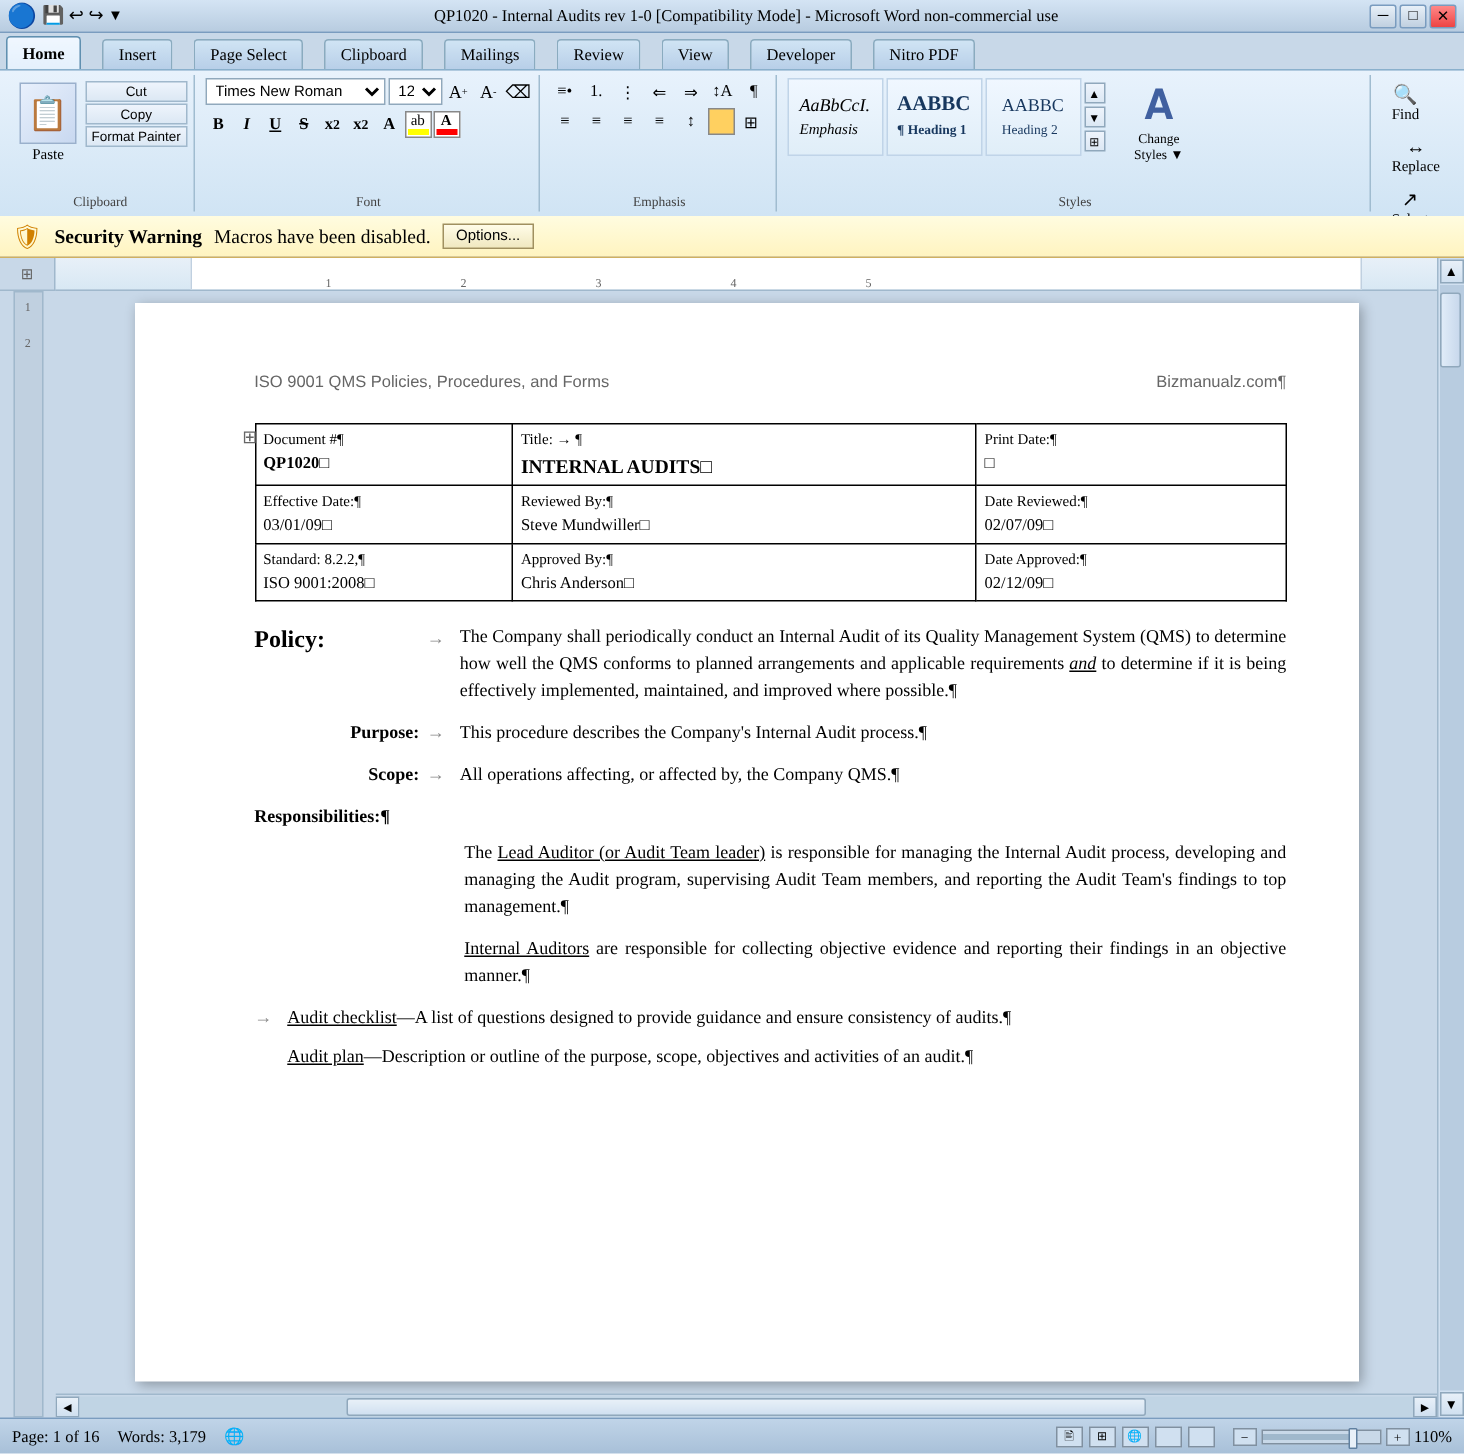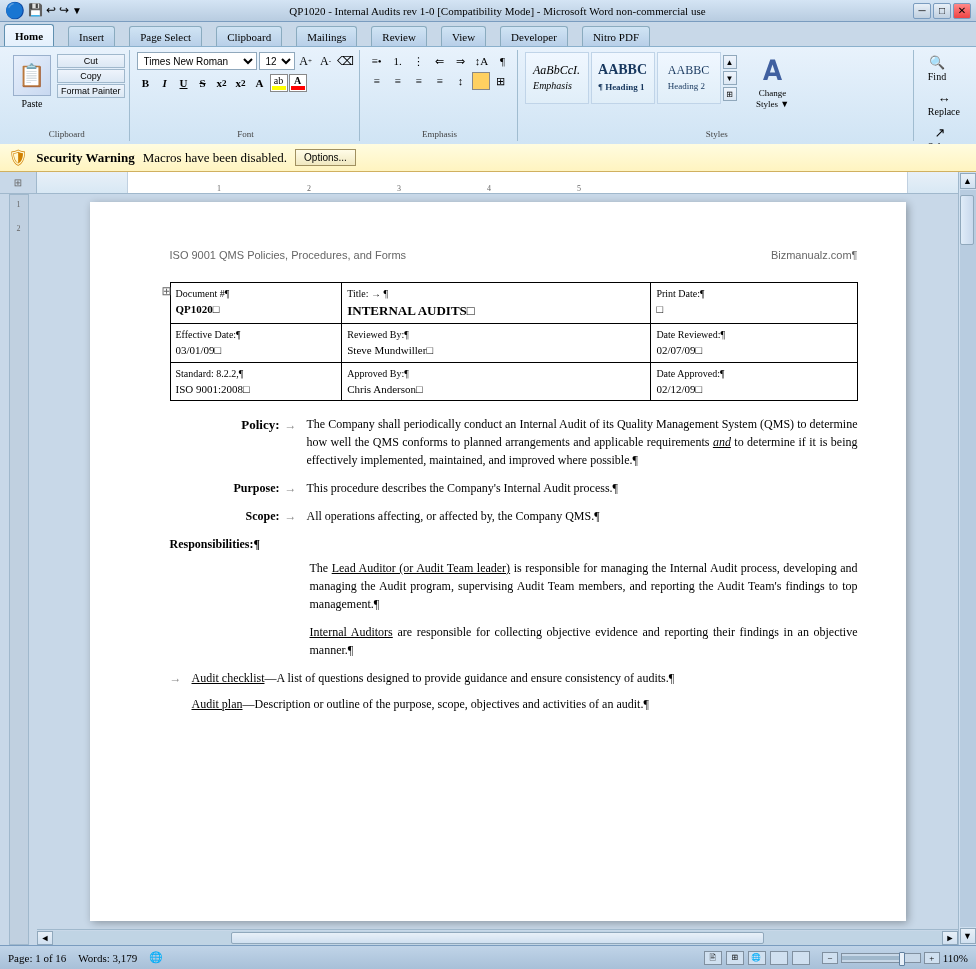--- a/index.html
+++ b/index.html
@@ -341,21 +341,21 @@
               </td>
               <td style="border:1px solid #000; padding:3px 5px; vertical-align:top;">
                 <div style="font-size:10px;">Date Approved:¶</div>
                 <div>02/12/09□</div>
               </td>
             </tr>
           </tbody>
             </table>
 
           <div style="display:flex; margin-bottom:10px;">
-            <div style="width:115px; min-width:115px; font-weight:bold; font-size:13px; text-align:right; padding-right:5px;">Policy:</div>
+            <div style="width:115px; min-width:115px; font-weight:bold; font-size:16px; text-align:left; padding-right:5px;">Policy:</div>
             <div style="width:22px; display:flex; align-items:flex-start; padding-top:1px; color:#888;">→</div>
             <div style="flex:1; font-size:12px; line-height:1.5; text-align:justify;">
               The Company shall periodically conduct an Internal Audit of its Quality Management System (QMS) to determine how well the QMS conforms to planned arrangements and applicable requirements <span style="text-decoration:underline; font-style:italic;">and</span> to determine if it is being effectively implemented, maintained, and improved where possible.¶
             </div>
           </div>
 
           <div style="display:flex; margin-bottom:10px;">
             <div style="width:115px; min-width:115px; font-weight:bold; font-size:12px; text-align:right; padding-right:5px;">Purpose:</div>
             <div style="width:22px; color:#888;">→</div>
             <div style="flex:1; font-size:12px; text-align:justify;">This procedure describes the Company's Internal Audit process.¶</div>

